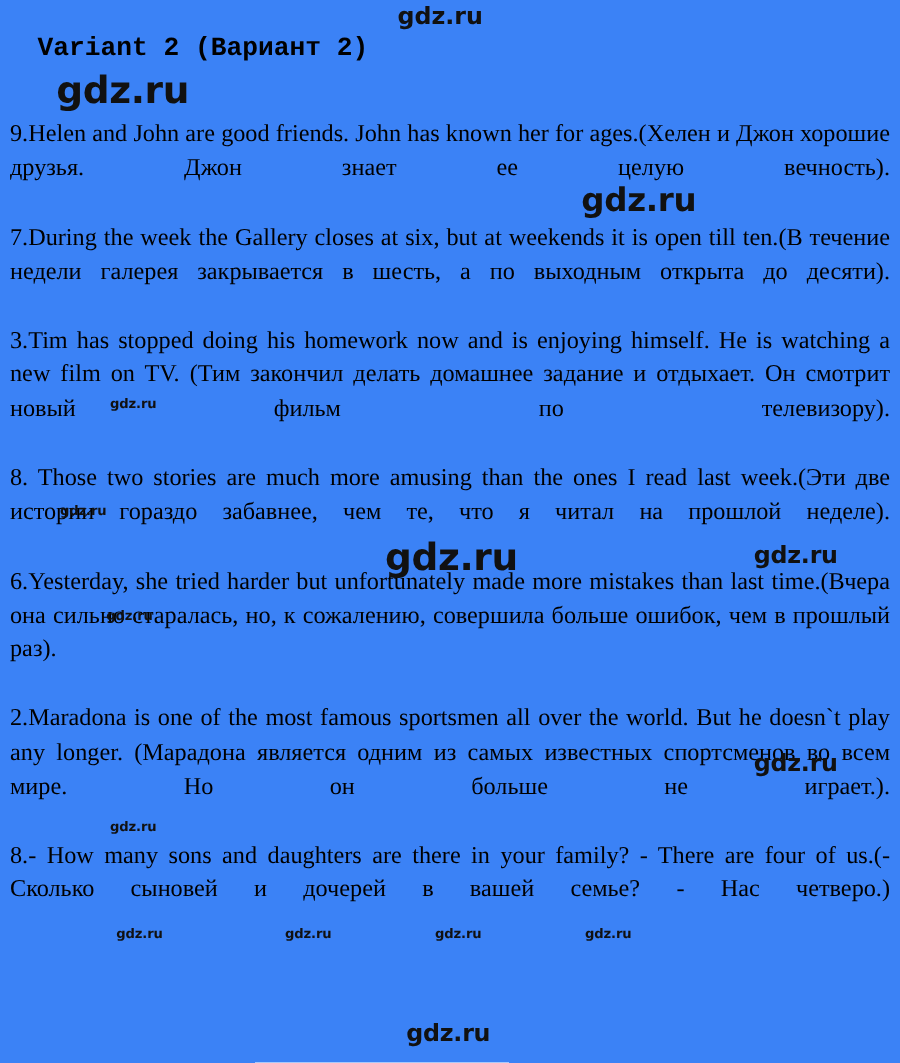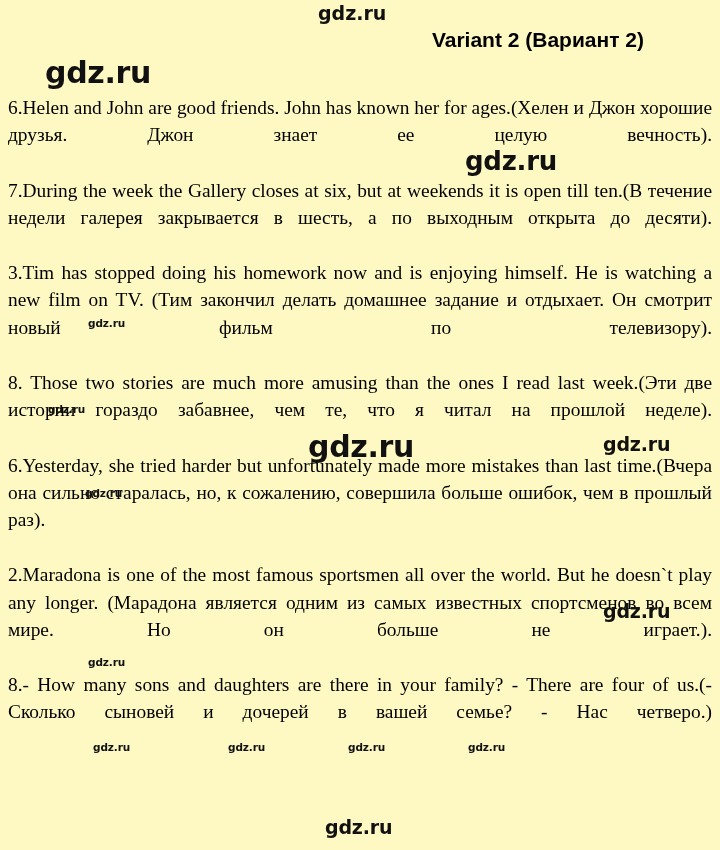--- a/index.html
+++ b/index.html
@@ -4,21 +4,21 @@
 <style>
   html, body {
     margin: 0;
     padding: 0;
     background: #ffffff;
   }
   #page {
     position: relative;
     width: 720px;
     height: 850px;
-    background: #fef9c3;
+    background: #3b82f6;
     overflow: hidden;
     font-family: "Liberation Serif", "DejaVu Serif", serif;
     color: #000000;
   }
 
   
   .wm {
     position: absolute;
     font-family: "DejaVu Sans", "Liberation Sans", sans-serif;
     font-weight: bold;
@@ -42,24 +42,24 @@
     font-weight: bold;
     font-size: 19px;
     color: #111;
     z-index: 6;
   }
   #variant-title {
     position: absolute;
     left: 0;
     top: 28px;
     width: 644px;
-    text-align: right;
+    text-align: left;
     font-size: 21px;
     font-weight: bold;
-    font-family: Liberation Sans, sans-serif;
+    font-family: Liberation Mono, monospace;
     z-index: 2;
     padding-left: 30px;
     box-sizing: border-box;
   }
 
   
   #content {
     position: absolute;
     left: 8px;
     top: 94px;
@@ -86,21 +86,21 @@
 </head>
 <body>
 
 <div id="page">
 
   <div class="hdr-wm">gdz.ru</div>
 
   <div id="variant-title">Variant 2 (Вариант 2)</div>
 
   <div id="content">
-      <p class="para">6.Helen and John are good friends. John has known her for ages.(Хелен и Джон хорошие друзья. Джон знает ее целую вечность).</p>
+      <p class="para">9.Helen and John are good friends. John has known her for ages.(Хелен и Джон хорошие друзья. Джон знает ее целую вечность).</p>
       <p class="para">7.During the week the Gallery closes at six, but at weekends it is open till ten.(В течение недели галерея закрывается в шесть, а по выходным открыта до десяти).</p>
       <p class="para">3.Tim has stopped doing his homework now and is enjoying himself. He is watching a new film on TV. (Тим закончил делать домашнее задание и отдыхает. Он смотрит новый фильм по телевизору).</p>
       <p class="para">8. Those two stories are much more amusing than the ones I read last week.(Эти две истории гораздо забавнее, чем те, что я читал на прошлой неделе).</p>
       <p class="para">6.Yesterday, she tried harder but unfortunately made more mistakes than last time.(Вчера она сильно старалась, но, к сожалению, совершила больше ошибок, чем в прошлый раз).</p>
       <p class="para">2.Maradona is one of the most famous sportsmen all over the world. But he doesn`t play any longer. (Марадона является одним из самых известных спортсменов во всем мире. Но он больше не играет.).</p>
       <p class="para">8.- How many sons and daughters are there in your family? - There are four of us.(-Сколько сыновей и дочерей в вашей семье? - Нас четверо.)</p>
     </div>
 
   <div id="watermark-layer">
       <div class="wm wm-xl" style="left: 45px; top: 58px;">gdz.ru</div>

